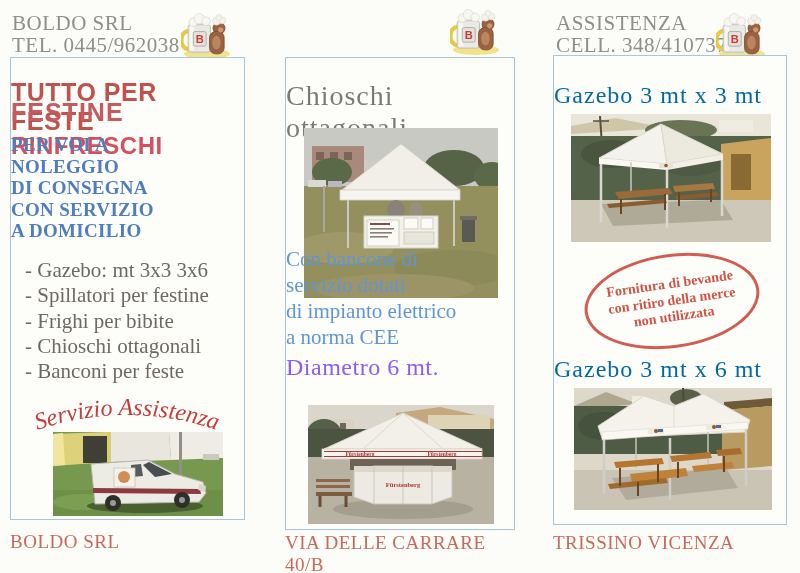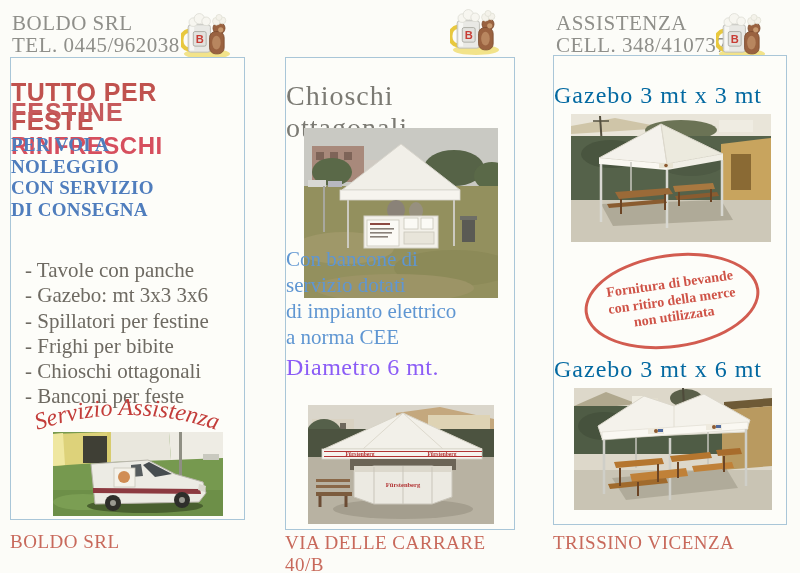--- a/index.html
+++ b/index.html
@@ -87,26 +87,26 @@
   </svg>
 
 <div class="panel-box" style="left:10px;top:57px;width:233px;height:461px;">
   <div class="abs red1 ctr" style="top:6px;width:100%;">TUTTO PER FESTE</div>
   <div class="abs red2 ctr" style="top:40px;width:100%;">FESTINE</div>
   <div class="abs red3 ctr" style="top:74px;width:100%;">RINFRESCHI</div>
 
   <div class="abs ctr" style="top:76px;width:100%;">
     <div class="blueline">PER VOI A</div>
     <div class="blueline">NOLEGGIO</div>
+    <div class="blueline">DI CONSEGNA</div>
     <div class="blueline">CON SERVIZIO</div>
-    <div class="blueline">DI CONSEGNA</div>
+    <div class="blueline">A DOMICILIO</div>
   </div>
 
   <div class="abs" style="top:200px;left:14px;">
-    <div class="listline">- Tavole con panche</div>
     <div class="listline">- Gazebo: mt 3x3 3x6</div>
     <div class="listline">- Spillatori per festine</div>
     <div class="listline">- Frighi per bibite</div>
     <div class="listline">- Chioschi ottagonali</div>
     <div class="listline">- Banconi per feste</div>
   </div>
 
   <svg class="abs" style="left:5px;top:336px;" width="222" height="46" viewBox="0 0 222 46">
     <path id="arcp" d="M 10,40 Q 111,2 212,40" fill="none"></path>
     <text font-family="Liberation Serif, serif" font-style="italic" font-size="24" fill="#c33d3a">

